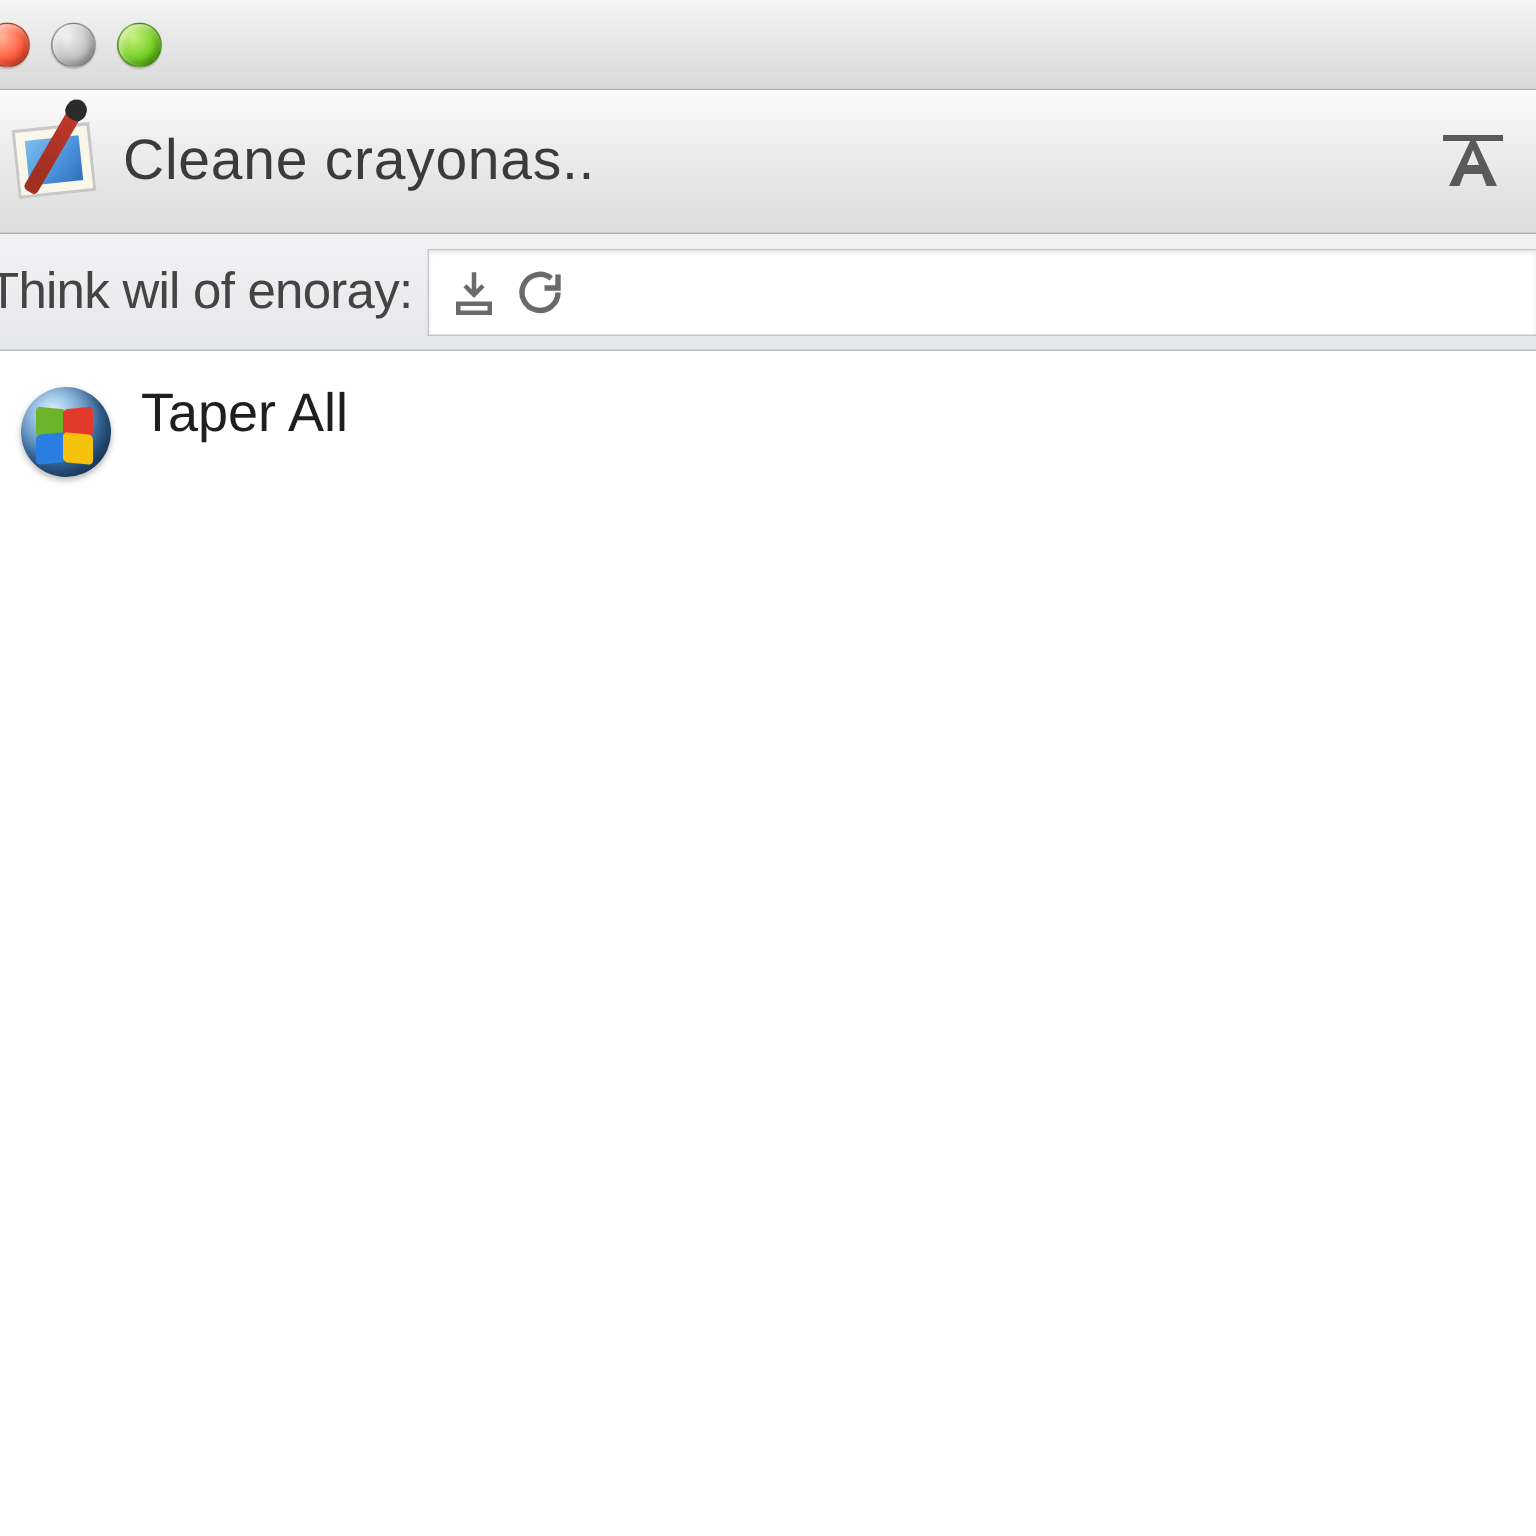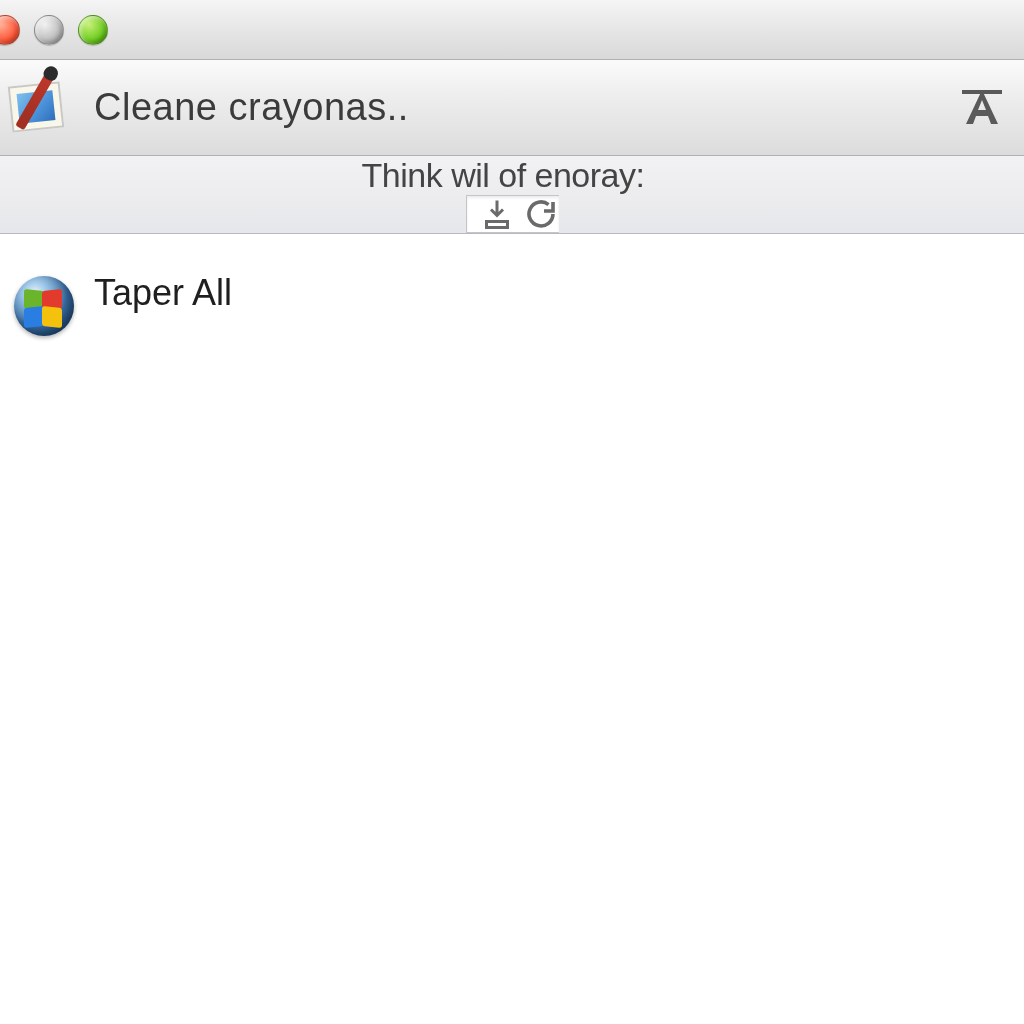--- a/index.html
+++ b/index.html
@@ -29,21 +29,21 @@
     .tl-close { background: radial-gradient(circle at 35% 30%, #ffb299, #ff5a3c 60%, #d93815); margin-left: -14px;}
     .tl-min  { background: radial-gradient(circle at 35% 30%, #f2f2f2, #bdbdbd 60%, #959595); }
     .tl-zoom { background: radial-gradient(circle at 35% 30%, #c8f07a, #6ecc1f 60%, #3f9a05); }
     .toolbar {
       height: 96px;
       background: linear-gradient(to bottom, #fbfbfb 0%, #ededed 40%, #dcdcdc 100%);
       border-bottom: 1px solid #b0b0b0;
       display: flex;
       align-items: center;
       padding: 0 16px 0 6px;
-      gap: 20px;
+      gap: 8px;
     }
     .app-icon {
       width: 68px;
       height: 68px;
       position: relative;
       flex-shrink: 0;
     }
     .app-icon .picture {
       position: absolute;
       left: 4px; top: 10px; width: 52px; height: 46px;
@@ -78,21 +78,20 @@
       color: #5a5a5a;
       display:flex; align-items:center; justify-content:center;
     }
     .searchbar {
       height: 78px;
       background: linear-gradient(to bottom, #f2f2f4 0%, #e6e7ea 100%);
       border-bottom: 1px solid #b7b9bd;
       display: flex;
       align-items: center;
       padding-left: 0px;
-      flex-direction: column;
     }
     .search-label {
       font-size: 34px;
       color: #444;
       padding-right: 10px;
       white-space: nowrap;
       margin-left: -8px;
       letter-spacing: -0.5px;
     }
     .search-input-wrap{
@@ -108,21 +107,20 @@
     }
     .search-icons{ display:flex; gap:8px; color:#6a6a6a; }
     .search-icons svg{ width:36px; height:36px; }
     .content {
       padding: 18px 14px;
     }
     .item {
       display: flex;
       gap: 20px;
       align-items: flex-start;
-      margin-top: 18px;
     }
     .item-icon {
       width: 60px; height: 60px;
       position: relative;
       flex-shrink: 0;
       margin-top: 6px;
     }
     .orb {
       position:absolute; inset:0;
       border-radius:50%;

